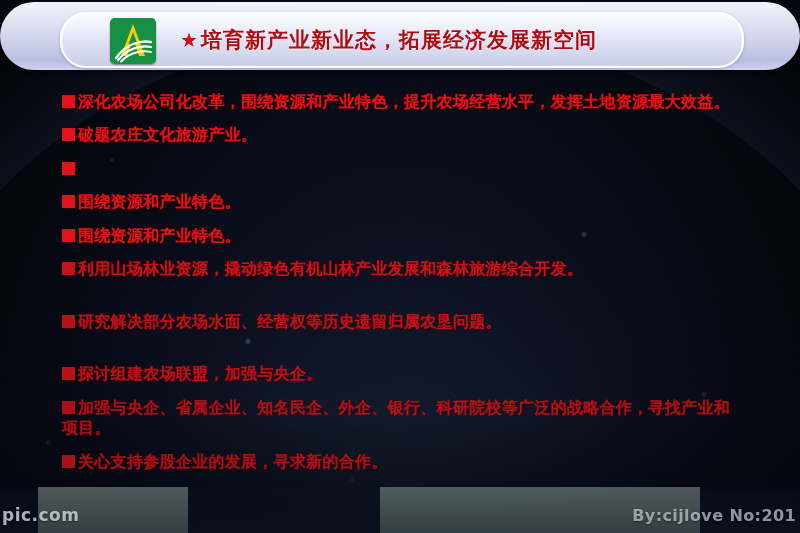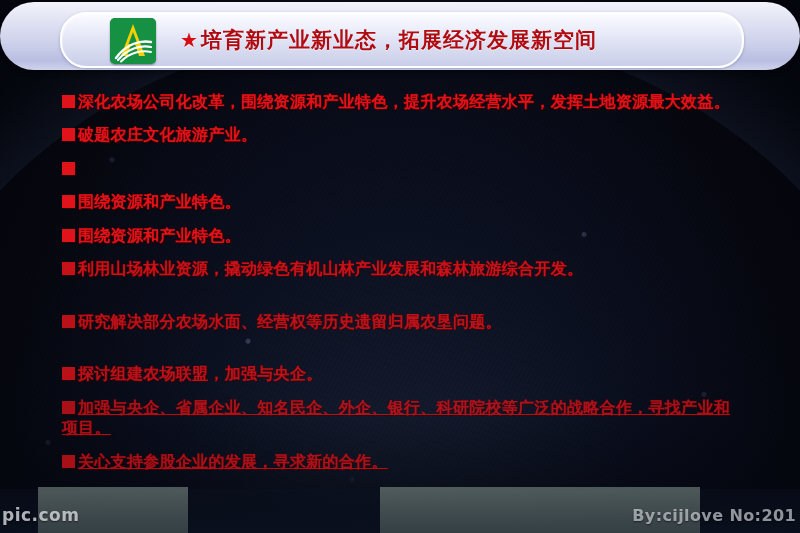--- a/index.html
+++ b/index.html
@@ -118,21 +118,21 @@
     margin:0 0 13px 0;
   }
   .bullet .sq{
     display:inline-block;width:13px;height:13px;
     background:#e1131a;
     margin-right:3px;vertical-align:-1px;
     box-shadow:1px 1px 1px rgba(50,0,0,.7);
   }
   .bullet.dim{opacity:.88;}
   .bullet.dimmer{opacity:.82;margin-top:32px;}
-  .bullet.faded{opacity:.74;text-decoration:underline;}
+  .bullet.faded{opacity:.74;}
 
   
   .wm-left{
     position:absolute;left:2px;bottom:8px;
     font-size:17px;font-weight:bold;letter-spacing:.5px;
     color:rgba(240,244,248,.72);
     text-shadow:0 1px 2px rgba(0,0,0,.55);
   }
   .wm-right{
     position:absolute;right:4px;bottom:8px;

